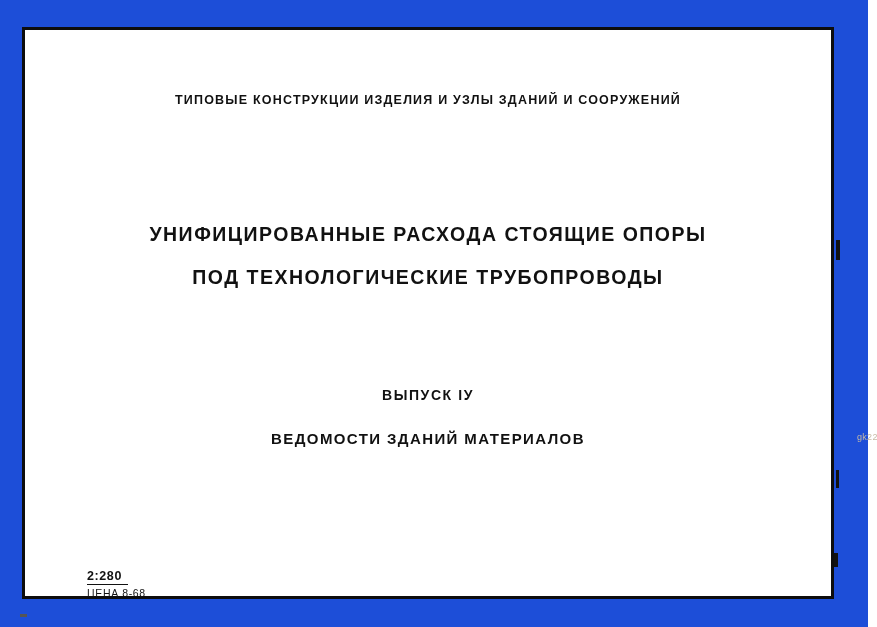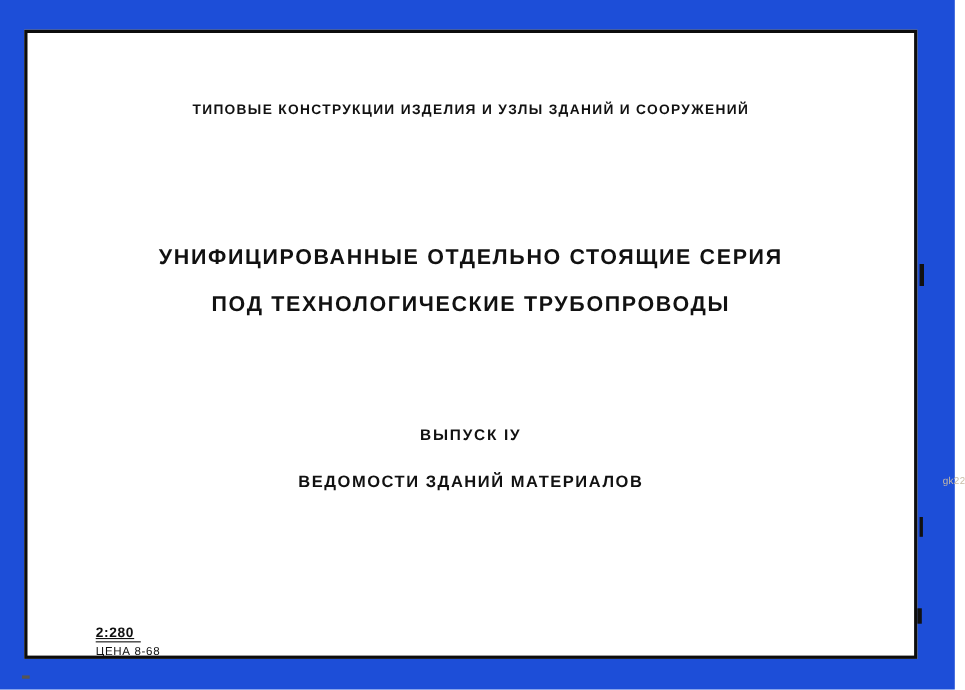--- a/index.html
+++ b/index.html
@@ -129,21 +129,20 @@
     font-family: "Liberation Sans", sans-serif;
   }
   #code-value {
     font-size: 12.5px;
     font-weight: 600;
     letter-spacing: 0.6px;
     border-bottom: 1.5px solid #111111;
     display: inline-block;
     padding-bottom: 1px;
     padding-right: 6px;
-    text-decoration: underline;
   }
   #price-line {
     margin-top: 2px;
     font-size: 10.5px;
     letter-spacing: 0.6px;
   }
 
   
   #watermark {
     position: absolute;
@@ -159,21 +158,21 @@
 </head>
 <body>
 
 <div id="page">
 
   <div id="frame">
 
     <div class="centered-line" id="line-heading">ТИПОВЫЕ КОНСТРУКЦИИ   ИЗДЕЛИЯ И УЗЛЫ  ЗДАНИЙ И СООРУЖЕНИЙ</div>
 
 
-    <div class="centered-line" id="line-title-1">УНИФИЦИРОВАННЫЕ   ОТДЕЛЬНО СТОЯЩИЕ  СЕРИЯ</div>
+    <div class="centered-line" id="line-title-1">УНИФИЦИРОВАННЫЕ   РАСХОДА СТОЯЩИЕ  ОПОРЫ</div>
 
     <div class="centered-line" id="line-issue">ВЫПУСК  IУ</div>
 
     <div class="centered-line" id="line-title-2">ПОД  ТЕХНОЛОГИЧЕСКИЕ  ТРУБОПРОВОДЫ</div>
 
     <div class="centered-line" id="line-subtitle">ВЕДОМОСТИ  ЗДАНИЙ  МАТЕРИАЛОВ</div>
 
     <div id="bottom-block">
       <div id="code-value">2:280</div>
       <div id="price-line">ЦЕНА  8-68</div>

